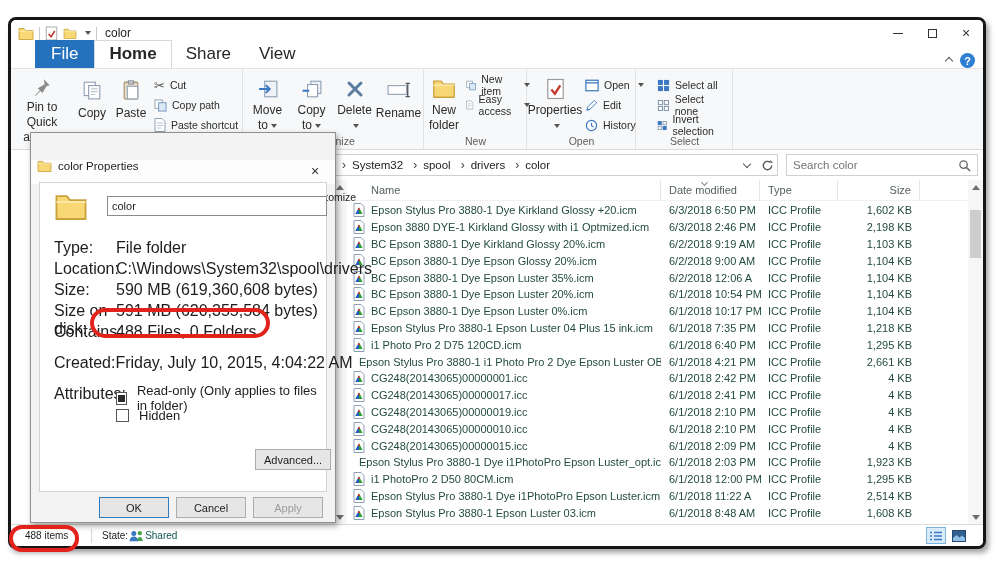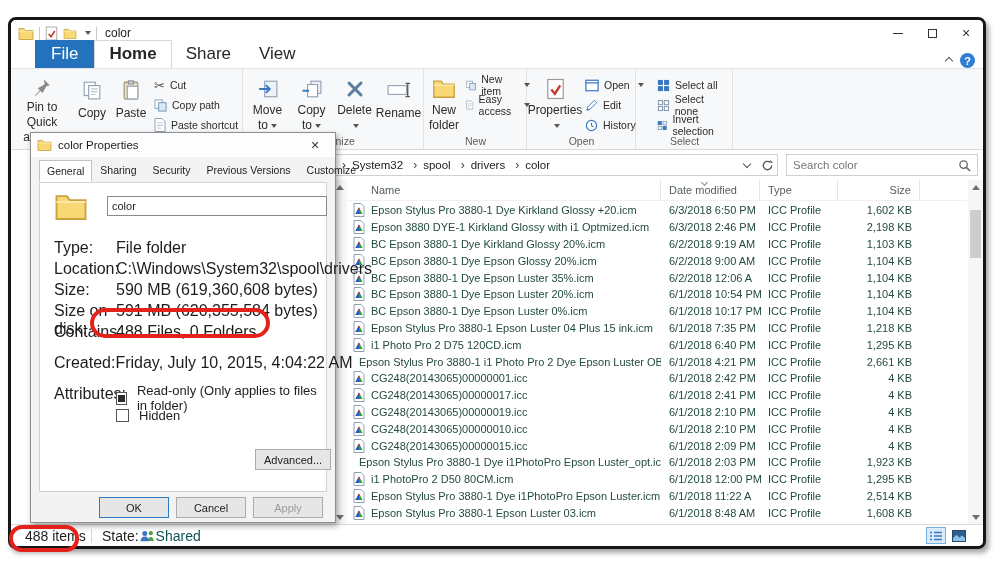--- a/index.html
+++ b/index.html
@@ -75,31 +75,31 @@
   .rows { position:absolute; left:0; right:0; top:22px; bottom:0; }
   .frow { display:grid; grid-template-columns:312px 99px 78px 82px 1fr; height:16.8px; align-items:center; font-size:11px; color:#224b3b; }
   .cell-name { display:flex; align-items:center; gap:6px; padding-left:4px; white-space:nowrap; overflow:hidden; }
   .cell-date { padding-left:8px; white-space:nowrap; }
   .cell-type { padding-left:8px; }
   .cell-size { text-align:right; padding-right:8px; }
   .listscroll { position:absolute; right:0; top:0; bottom:0; width:15px; background:#f6f6f6; }
   .thumb { position:absolute; left:2px; width:11px; top:30px; height:48px; background:#cdcdcd; }
 
   
-  .statusbar { position:absolute; left:0; right:0; bottom:0; height:22px; background:#fff; border-top:1px solid #dadada; display:flex; align-items:center; font-size:14px; color:#1d1d1d; }
+  .statusbar { position:absolute; left:0; right:0; bottom:0; height:22px; background:#fff; border-top:1px solid #dadada; display:flex; align-items:center; font-size:10px; color:#1d1d1d; }
   .st-items { padding-left:14px; width:80px; }
   .st-sep { width:1px; height:14px; background:#d5d5d5; margin-right:10px; }
   .st-state { display:flex; align-items:center; color:#0f5454; }
   .viewtoggles { margin-left:auto; display:flex; gap:3px; padding-right:14px; }
   .vbtn { width:20px; height:17px; display:flex; align-items:center; justify-content:center; border:1px solid transparent; }
   .vbtn.sel { border-color:#7ab4e0; background:#d9eafa; }
 
   
   .dialog { position:absolute; left:19px; top:112px; width:306px; height:391px; background:#f3f3f3; border:1px solid #8f8f8f; box-shadow:2px 3px 6px rgba(0,0,0,.35); z-index:30; font-size:11px; color:#1d1d1d; }
-  .dlg-title { height:24px; display:flex; align-items:center; gap:6px; padding:0 6px; background:#fdfdfd; }
+  .dlg-title { height:24px; display:flex; align-items:flex-start; gap:6px; padding:0 6px; background:#fdfdfd;margin-top:27px; }
   .dlg-title-text { font-size:11.5px; color:#1d1d1d; }
   .dlg-close { margin-left:auto; width:28px; height:22px; display:flex; align-items:center; justify-content:center; font-size:14px; color:#333; }
   .dlg-tabs { display:flex; align-items:flex-end; padding:2px 8px 0; height:24px; }
   .dtab { font-size:10.5px; padding:3px 7px 4px; border:1px solid transparent; color:#1d1d1d; white-space:nowrap; }
   .dtab.active { background:#fff; border-color:#c3c3c3; border-bottom-color:#fff; position:relative; top:1px; padding-top:4px; }
   .dlg-page { position:absolute; left:8px; right:8px; top:49px; height:310px; background:#fff; border:1px solid #d2d2d2; }
   .namefield { position:absolute; left:67px; top:13px; width:220px; height:20px; border:1px solid #8a8a8a; background:#fff; font-size:11px; padding:0 4px; display:flex; align-items:center; }
   .dlg-folder-big { position:absolute; left:14px; top:10px; }
   .etched { position:absolute; left:10px; right:10px; height:1px; background:#e2e2e2; border-bottom:1px solid #fff; }
   .dfield { position:absolute; left:0; right:0; display:flex; font-size:16px; }

